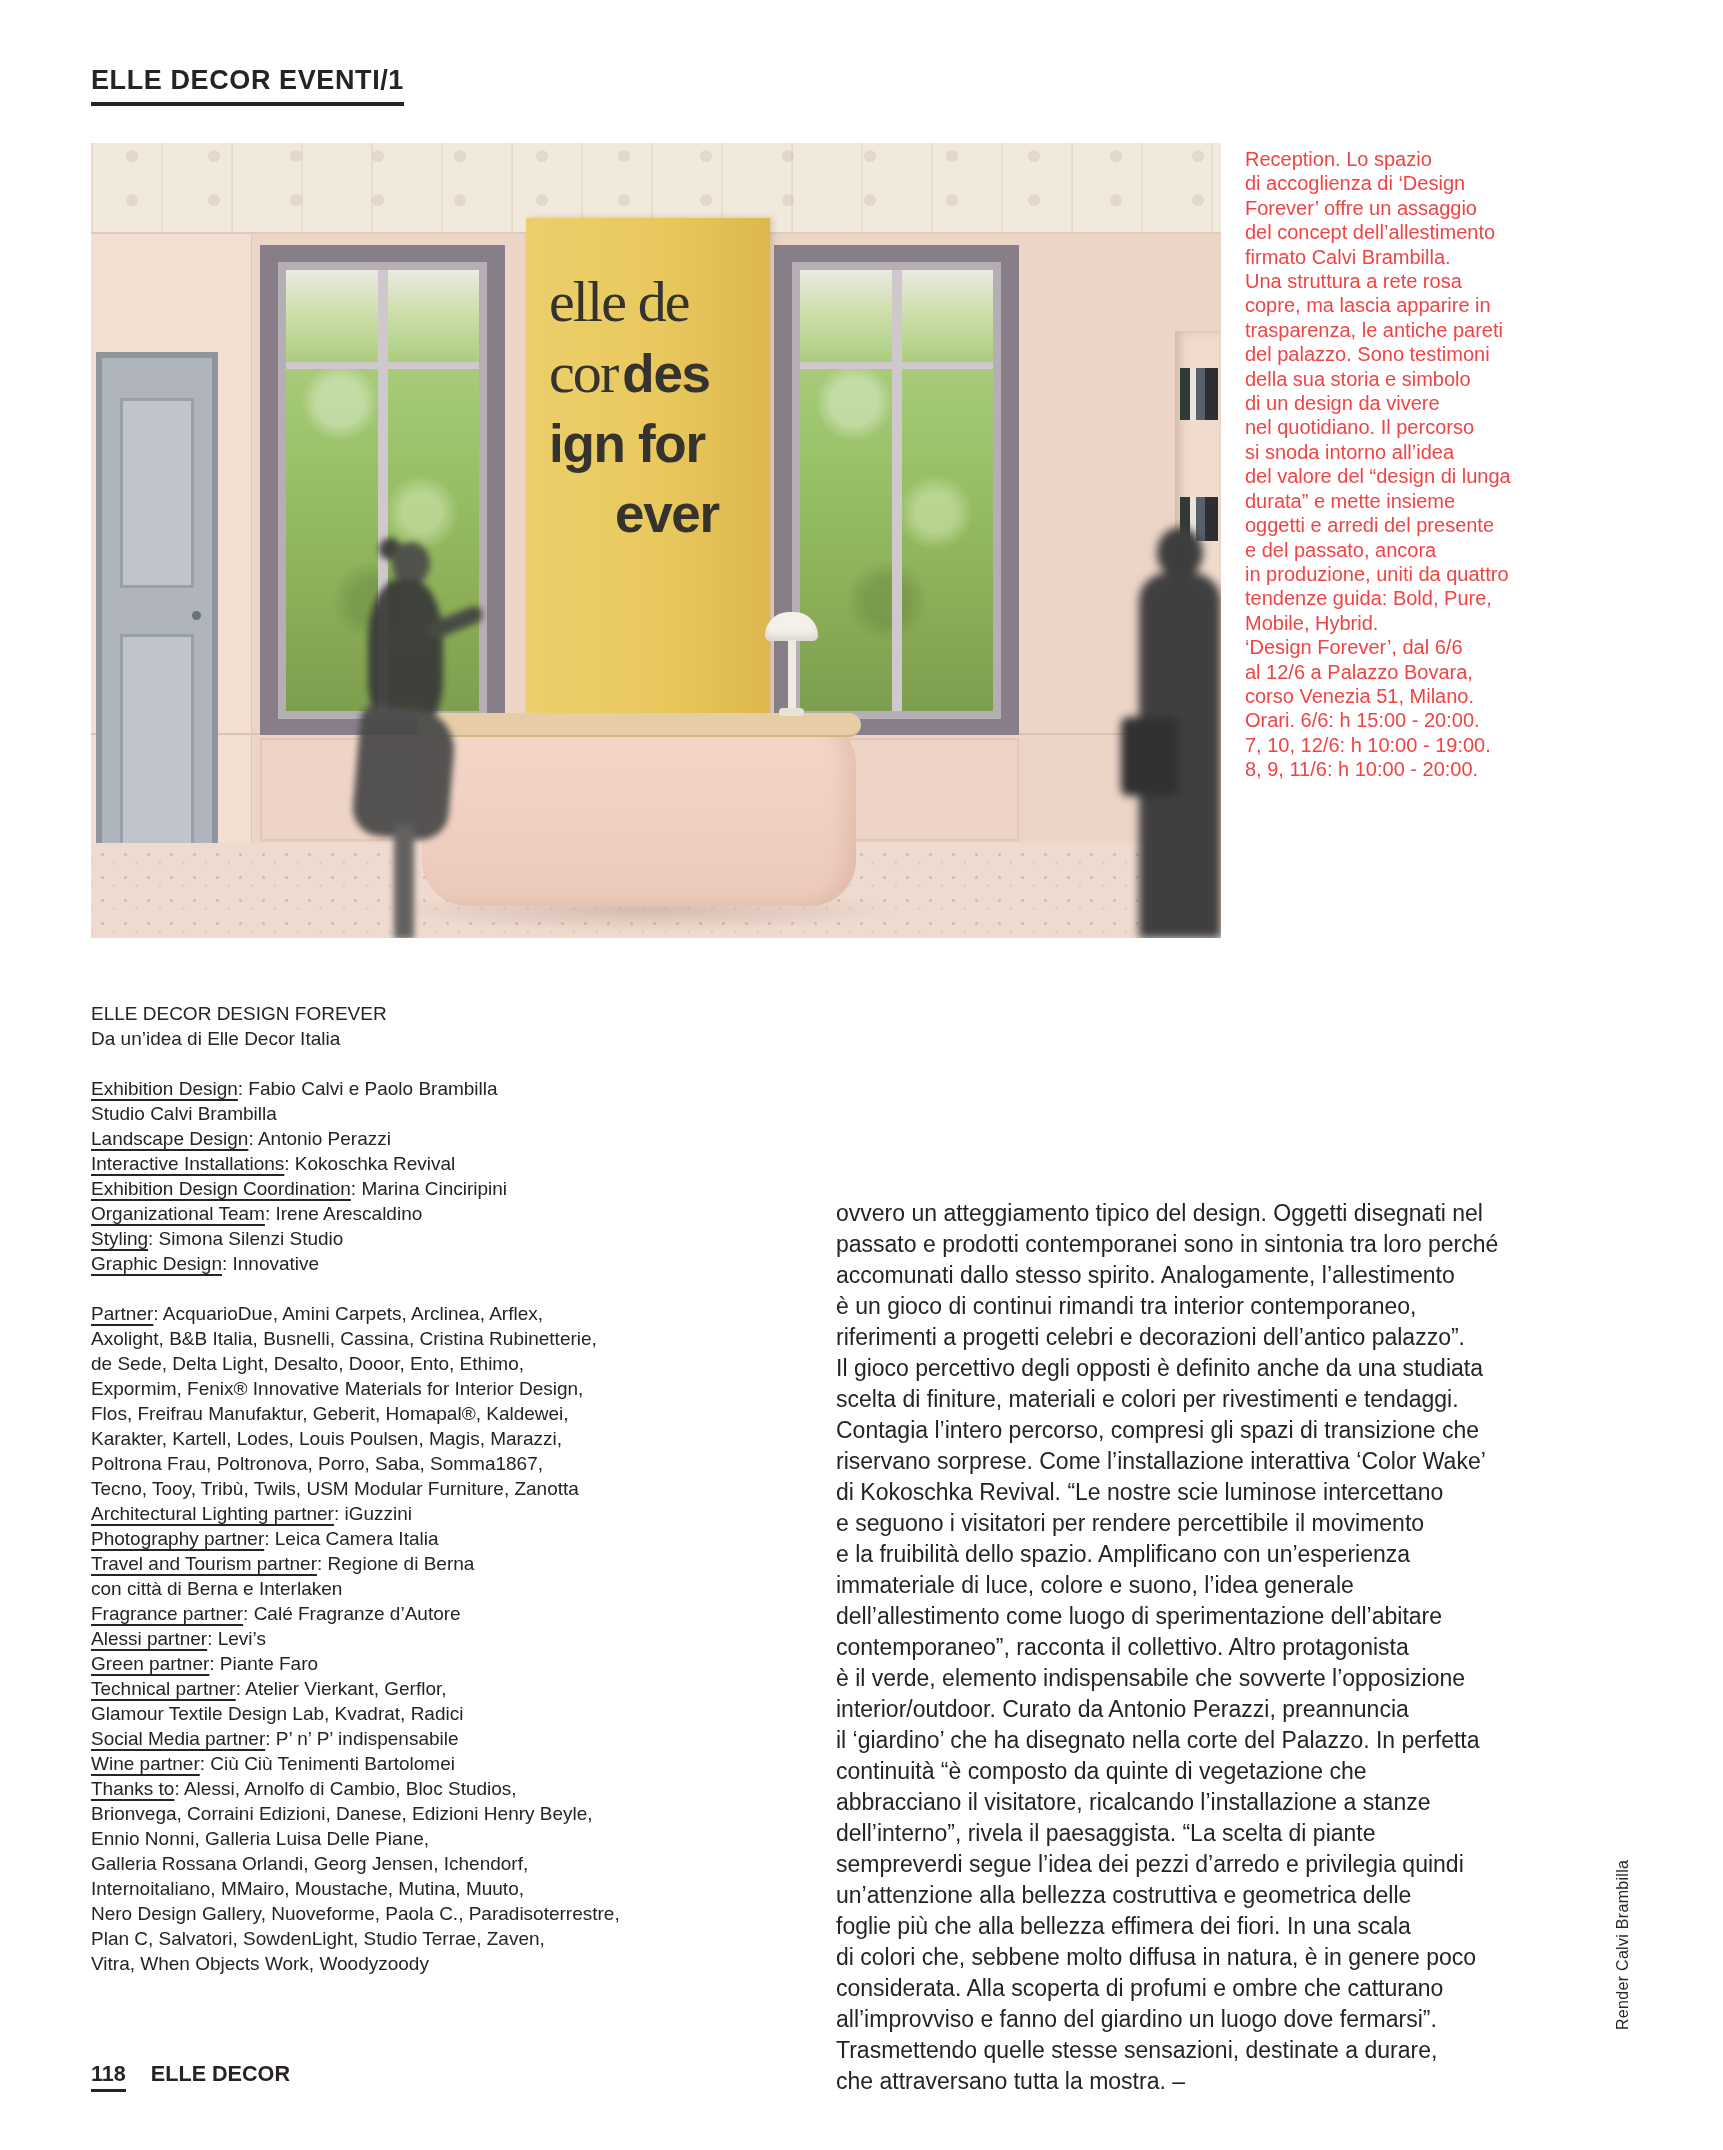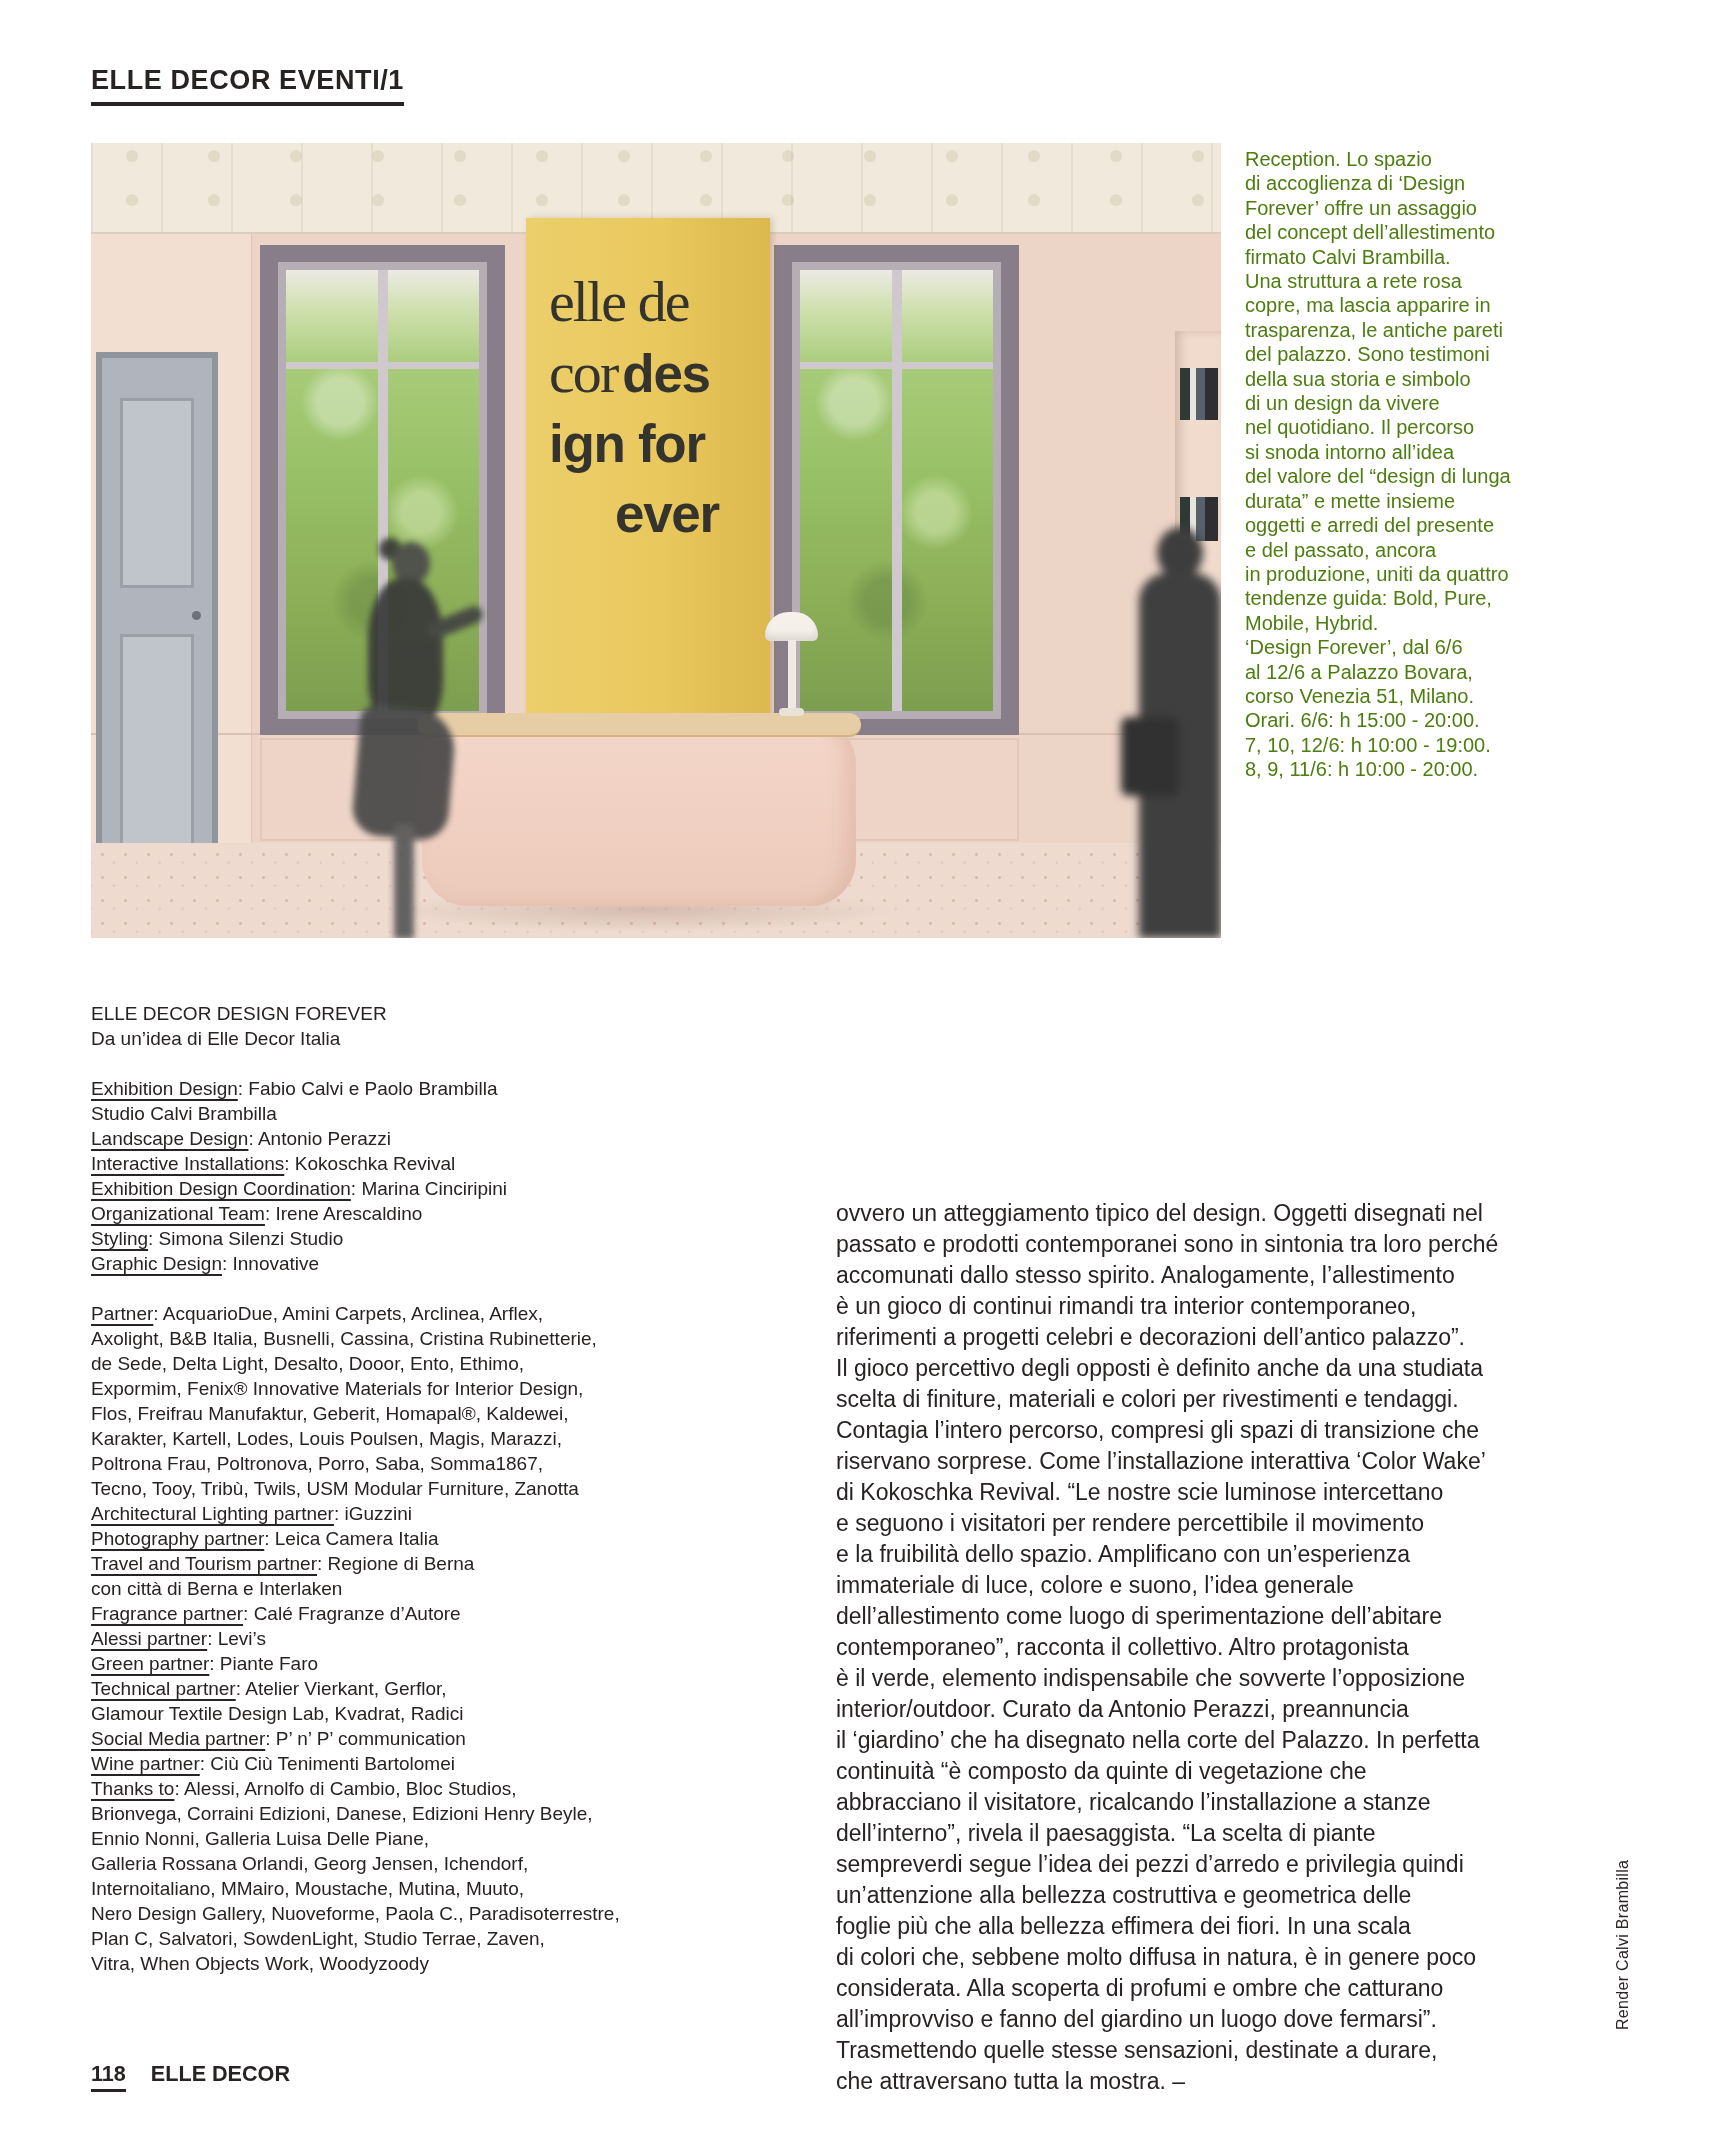--- a/index.html
+++ b/index.html
@@ -89,21 +89,21 @@
   .vl-torso{position:absolute;left:37px;top:41px;width:75px;height:146px;background:#3b3938;border-radius:42% 42% 30% 30%;}
   .vl-arm{position:absolute;left:95px;top:76px;width:58px;height:16.5px;background:#454341;border-radius:12.7px;transform:rotate(-22deg);}
   .vl-skirt{position:absolute;left:25px;top:170px;width:96px;height:130px;background:#4a4846;border-radius:15px 41px 28px 28px;transform:rotate(5deg);}
   .vl-leg{position:absolute;left:63px;top:287px;width:20px;height:114px;background:#5a5856;}
   .visitor-r{position:absolute;left:1048px;top:384px;width:82px;height:411px;filter:blur(4.4px) grayscale(1);}
   .vr-head{position:absolute;left:18px;top:0;width:46px;height:52px;background:#3f3d3c;border-radius:50%;}
   .vr-body{position:absolute;left:0;top:46px;right:0;bottom:0;background:#413f3e;border-radius:28px 28px 0 0;}
   .vr-bag{position:absolute;left:-18px;top:190px;width:58px;height:79px;background:#33312f;border-radius:7.6px;}
   
   .caption{position:absolute;left:1245px;top:147px;width:393px;font-size:20px;
-    line-height:24.4px;white-space:pre-line;color:#4d7c0f;}
+    line-height:24.4px;white-space:pre-line;color:#ef4444;}
   
   .credits{position:absolute;left:91px;top:1001px;width:660px;font-size:19px;line-height:25px;}
   .credits-title{font-weight:normal;}
   .gap{height:25px;}
   .cl{text-decoration:underline;text-decoration-thickness:1.9px;text-underline-offset:4.4px;}
   .cv{white-space:pre-line;}
   
   .article{position:absolute;left:836px;top:1198px;width:780px;font-size:23px;
     line-height:31px;white-space:pre-line;}
   
@@ -247,21 +247,21 @@
 Tecno, Tooy, Tribù, Twils, USM Modular Furniture, Zanotta</span></div>
   <div><span class="cl">Architectural Lighting partner</span><span class="cv">: iGuzzini</span></div>
   <div><span class="cl">Photography partner</span><span class="cv">: Leica Camera Italia</span></div>
   <div><span class="cl">Travel and Tourism partner</span><span class="cv">: Regione di Berna
 con città di Berna e Interlaken</span></div>
   <div><span class="cl">Fragrance partner</span><span class="cv">: Calé Fragranze d’Autore</span></div>
   <div><span class="cl">Alessi partner</span><span class="cv">: Levi’s</span></div>
   <div><span class="cl">Green partner</span><span class="cv">: Piante Faro</span></div>
   <div><span class="cl">Technical partner</span><span class="cv">: Atelier Vierkant, Gerflor,
 Glamour Textile Design Lab, Kvadrat, Radici</span></div>
-  <div><span class="cl">Social Media partner</span><span class="cv">: P’ n’ P’ communication</span></div>
+  <div><span class="cl">Social Media partner</span><span class="cv">: P’ n’ P’ indispensabile</span></div>
   <div><span class="cl">Wine partner</span><span class="cv">: Ciù Ciù Tenimenti Bartolomei</span></div>
   <div><span class="cl">Thanks to</span><span class="cv">: Alessi, Arnolfo di Cambio, Bloc Studios,
 Brionvega, Corraini Edizioni, Danese, Edizioni Henry Beyle,
 Ennio Nonni, Galleria Luisa Delle Piane,
 Galleria Rossana Orlandi, Georg Jensen, Ichendorf,
 Internoitaliano, MMairo, Moustache, Mutina, Muuto,
 Nero Design Gallery, Nuoveforme, Paola C., Paradisoterrestre,
 Plan C, Salvatori, SowdenLight, Studio Terrae, Zaven,
 Vitra, When Objects Work, Woodyzoody</span></div>
 </div>

